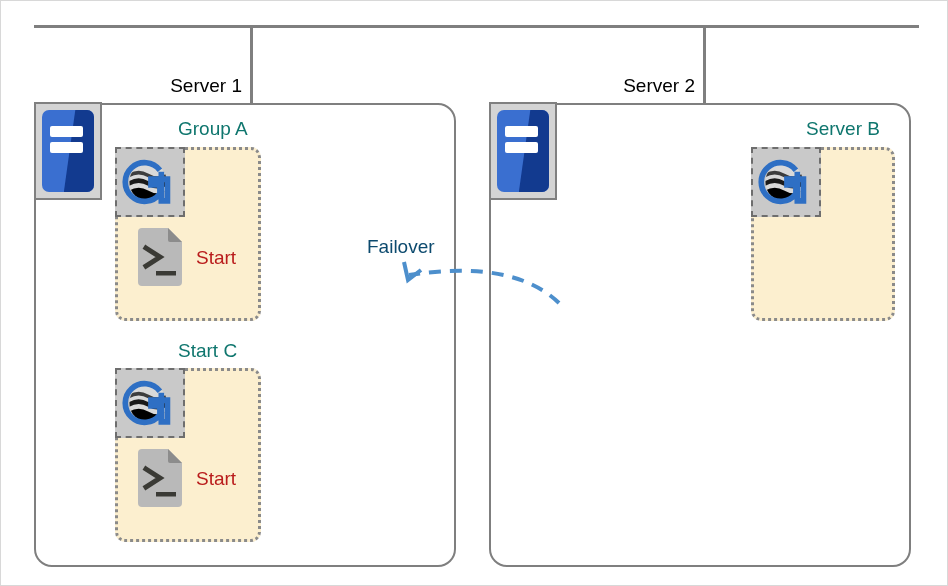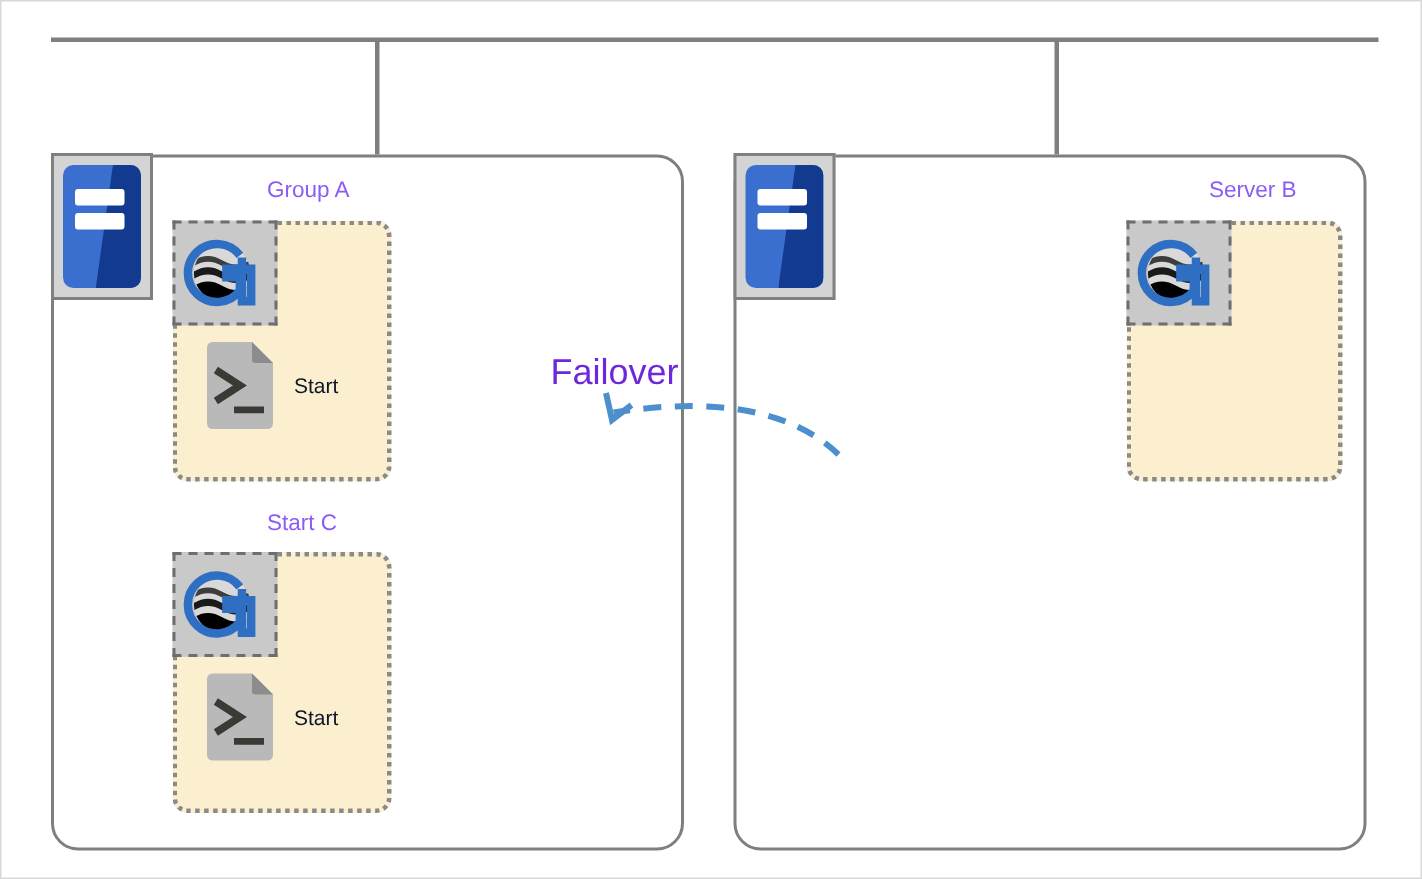--- a/index.html
+++ b/index.html
@@ -82,22 +82,22 @@
   }
   .server-icon .bar.b1 { top: 20%; }
   .server-icon .bar.b2 { top: 39%; }
 
   
   .group {
     position: absolute;
   }
   .group-title {
     position: absolute;
-    font-size: 15px;
-    color: #8b5cf6;
+    font-size: 19px;
+    color: #0f766e;
     white-space: nowrap;
     line-height: 1;
   }
   .group-body {
     position: absolute;
     background: #fcefcf;
     border: 3px dotted #8a8a8a;
     border-radius: 10px;
     box-sizing: border-box;
   }
@@ -113,51 +113,53 @@
 
   
   .script-row {
     position: absolute;
     display: flex;
     align-items: center;
   }
   .script-icon { position: relative; }
   .script-icon svg { display: block; }
   .script-label {
-    font-size: 14px;
-    color: #0f172a;
+    font-size: 19px;
+    color: #b91c1c;
     margin-left: 12px;
     white-space: nowrap;
     line-height: 1;
   }
 
   
   .failover-label {
     position: absolute;
-    font-size: 24px;
-    color: #6d28d9;
+    font-size: 19px;
+    color: #0c4a6e;
     white-space: nowrap;
     line-height: 1;
   }
   .failover-arrow {
     position: absolute;
     pointer-events: none;
   }
 </style>
 </head>
 <body>
 
 <div id="canvas">
 
   <div class="bus-line" style="left:33px; top:24px; width:885px; height:3px;"></div>
 
   <div class="bus-line" style="left:249px; top:26px; width:3px; height:76px;"></div>
   <div class="bus-line" style="left:702px; top:26px; width:3px; height:76px;"></div>
 
-
+  <div class="server-label" style="left:109px; top:75px; width:132px;">Server 1</div>
+
+  <div class="server-label" style="left:562px; top:75px; width:132px;">Server 2</div>
 
   <div class="server-box" style="left:33px; top:102px; width:422px; height:464px;"></div>
 
   <div class="server-icon" style="left:33px; top:101px; width:68px; height:98px;">
     <div class="chassis">
       <div class="bar b1"></div>
       <div class="bar b2"></div>
     </div>
   </div>
 

